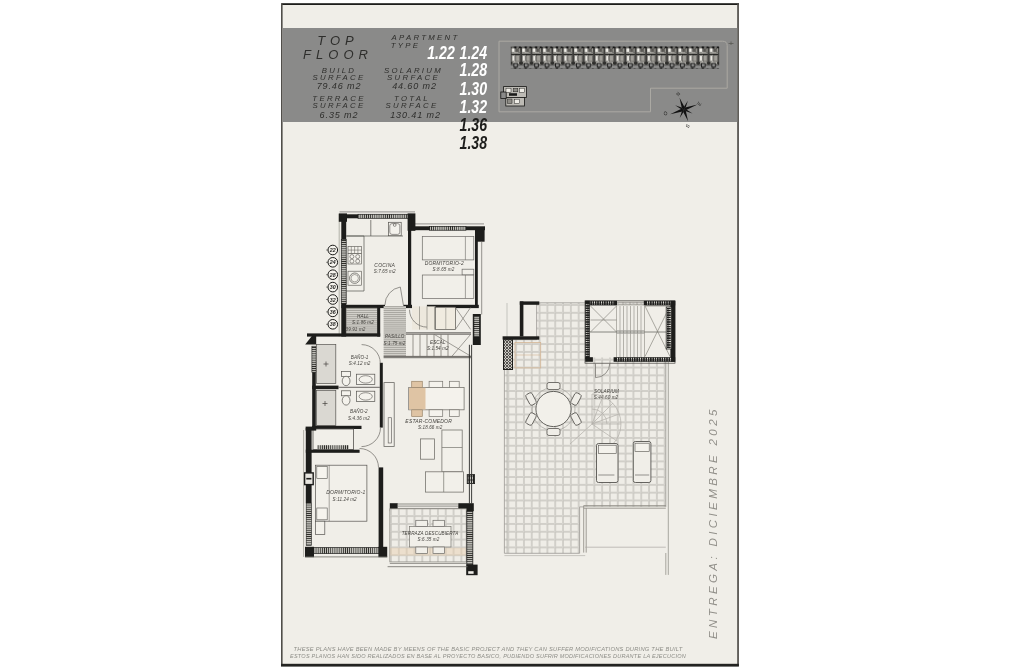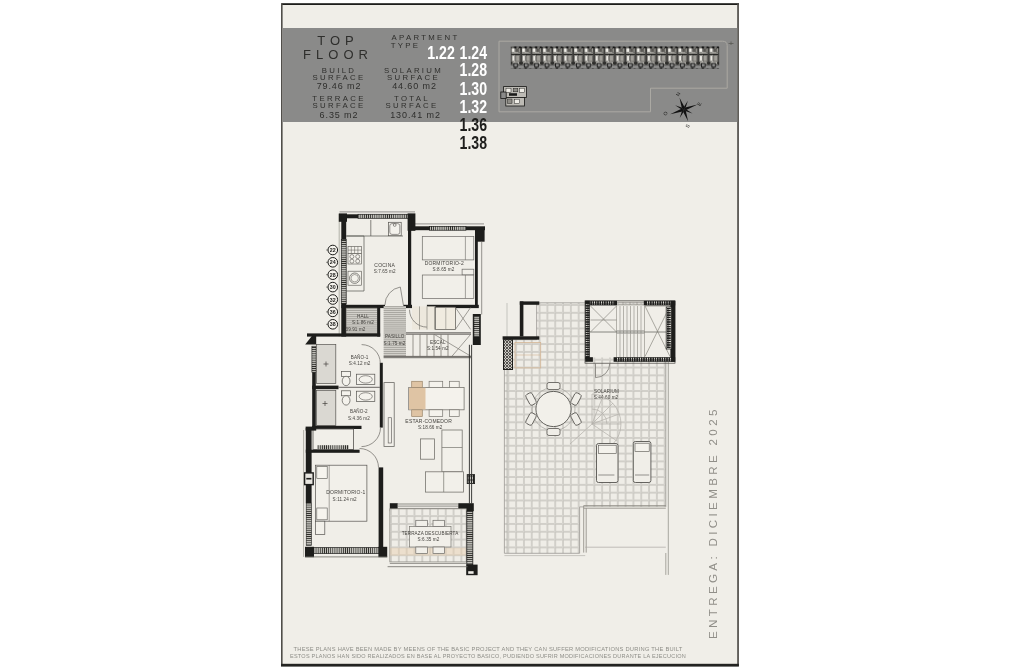--- a/index.html
+++ b/index.html
@@ -1,16 +1,16 @@
 <!DOCTYPE html>
 <html><head>
 <meta charset="utf-8">
 <style>
   html,body{margin:0;padding:0;background:#ffffff;}
-  .page{position:relative;width:876px;height:670px;background:#ffffff;overflow:hidden;}
+  .page{position:relative;width:876px;height:670px;background:#ffffff;overflow:hidden;font-style:italic;}
   text{font-family:"Liberation Sans",sans-serif;}
   .h1{font-size:13px;letter-spacing:5px;fill:#2e2e2c;}
   .h2{font-size:7.8px;letter-spacing:2.3px;fill:#2e2e2c;}
   .h3{font-size:9px;letter-spacing:0.9px;fill:#2e2e2c;}
   .num{font-size:17.5px;font-weight:bold;fill:#ffffff;}
   .numk{font-size:17.5px;font-weight:bold;fill:#1e1e1c;}
   .rl{font-size:5px;fill:#45433f;letter-spacing:0.2px;}
   .rs{font-size:4.6px;fill:#45433f;letter-spacing:0.1px;}
   .disc{font-size:6px;fill:#8d8d87;letter-spacing:0.25px;}
   .ent{font-size:11.6px;letter-spacing:3.6px;fill:#918f89;}

